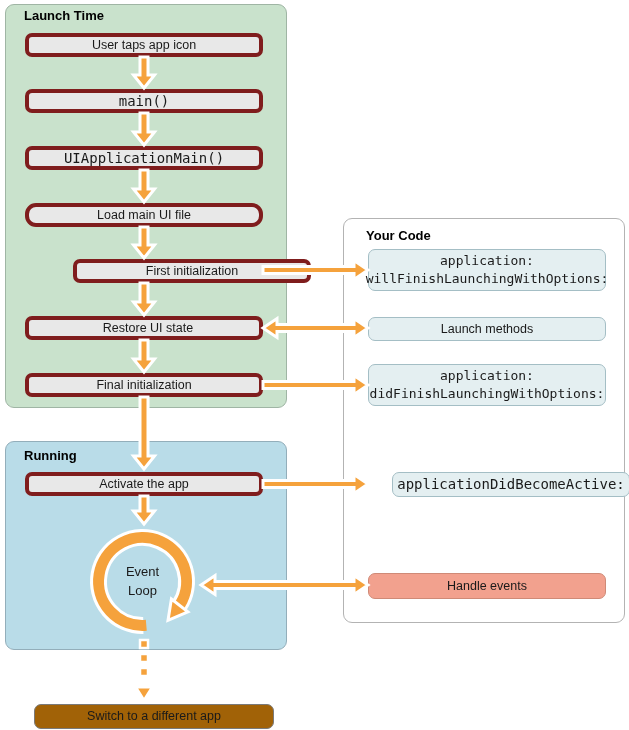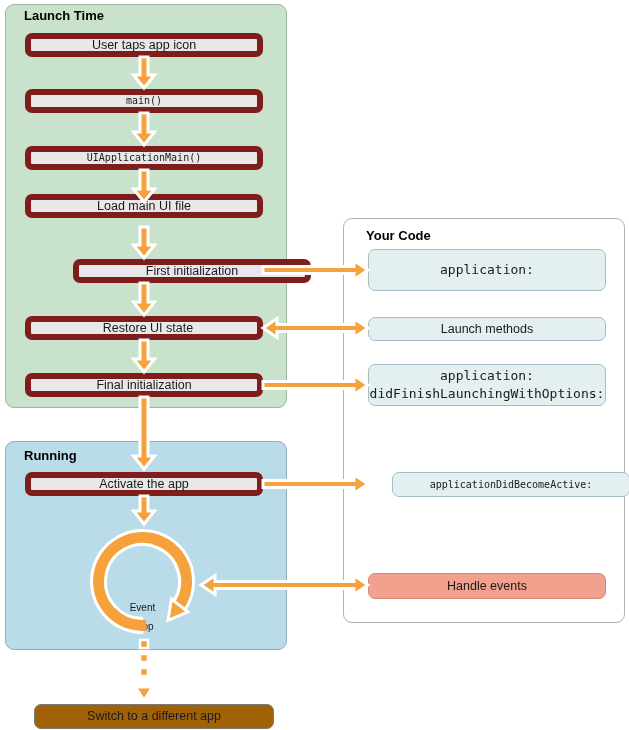--- a/index.html
+++ b/index.html
@@ -10,62 +10,63 @@
   .panel{position:absolute;border-radius:9px;box-sizing:border-box;}
   .panel-green{left:5px;top:4px;width:282px;height:404px;background:#c9e2cc;border:1px solid #9fb5a4;}
   .panel-blue{left:5px;top:441px;width:282px;height:209px;background:#b9dce8;border:1px solid #93aeba;}
   .panel-white{left:343px;top:218px;width:282px;height:405px;background:#ffffff;border:1px solid #b3b3b3;}
   .panel-title{position:absolute;font-size:13px;font-weight:bold;color:#000;}
   .box{
     position:absolute;left:25px;width:238px;height:24px;box-sizing:border-box;
     border-radius:7px;display:flex;align-items:center;justify-content:center;
     font-size:12.5px;text-align:center;line-height:1.2;
   }
-  .box-gray{background:#e8e8e8;border:6px solid #7f1d1d;}
+  .box-gray{background:#e8e8e8;border:4px solid #7f1d1d;}
   .box-cyan{left:368px;background:#e4eff1;border:1px solid #a4bec5;}
   .box-salmon{left:368px;background:#f2a18e;border:1px solid #cf8a77;text-align:center;}
   .box-white{background:#a16207;border:1px solid #7a7a7a;margin-left:9px;}
   .box-tall{height:42px;flex-direction:column;justify-content:center;}
-  .mono{font-family:"DejaVu Sans Mono", monospace;font-size:10px;}
+  .mono{font-family:"DejaVu Sans Mono", monospace;font-size:14px;}
   .mono-line{font-family:"DejaVu Sans Mono", monospace;font-size:13px;line-height:18px;white-space:nowrap;}
   #arrow-layer{position:absolute;left:0;top:0;width:629px;height:730px;pointer-events:none;}
   .arrow{fill:#f5a23c;stroke:#ffffff;stroke-width:3;stroke-linejoin:miter;}
   .ring-white{fill:none;stroke:#ffffff;stroke-width:17;}
   .ring-orange{fill:none;stroke:#f5a23c;stroke-width:11;}
   .dash{fill:#f5a23c;stroke:#ffffff;stroke-width:2.5;}
   #event-loop-label{
     position:absolute;left:92px;top:562px;width:101px;text-align:center;
-    font-size:10px;line-height:19px;color:#1a1a1a;margin-top:36px;
+    font-size:13px;line-height:19px;color:#1a1a1a;
   }
 </style>
 </head>
 <body>
 
 <div id="stage">
 
   <div class="panel panel-green"></div>
   <div class="panel panel-blue"></div>
   <div class="panel panel-white"></div>
 
   <div class="panel-title" style="left:24px;top:8px;">Launch Time</div>
   <div class="panel-title" style="left:24px;top:448px;">Running</div>
   <div class="panel-title" style="left:366px;top:228px;">Your Code</div>
 
   <div class="box box-gray" style="top:33px;">User taps app icon</div>
   <div class="box box-gray mono" style="top:89px;">main()</div>
   <div class="box box-gray mono" style="top:146px;">UIApplicationMain()</div>
-  <div class="box box-gray" style="top:194px;">Load main UI file</div>
+  <div class="box box-gray" style="top:203px;border-radius:11px;">Load main UI file</div>
   <div class="box box-gray" style="top:259px;margin-left:48px;">First initialization</div>
   <div class="box box-gray" style="top:316px;padding-left:8px;">Restore UI state</div>
   <div class="box box-gray" style="top:373px;">Final initialization</div>
 
   <div class="box box-gray" style="top:472px;">Activate the app</div>
 
   <div class="box box-cyan box-tall" style="top:249px;">
     <span class="mono-line">application:</span>
+    <span class="mono-line">willFinishLaunchingWithOptions:</span>
   </div>
   <div class="box box-cyan" style="top:317px;">Launch methods</div>
   <div class="box box-cyan box-tall" style="top:364px;">
     <span class="mono-line">application:</span>
     <span class="mono-line">didFinishLaunchingWithOptions:</span>
   </div>
   <div class="box box-cyan mono" style="top:472px;height:25px;margin-left:24px;">applicationDidBecomeActive:</div>
   <div class="box box-salmon" style="top:573px;height:26px;">Handle events</div>
 
   <div class="box box-white" style="top:704px;width:240px;height:25px;">Switch to a different app</div>

